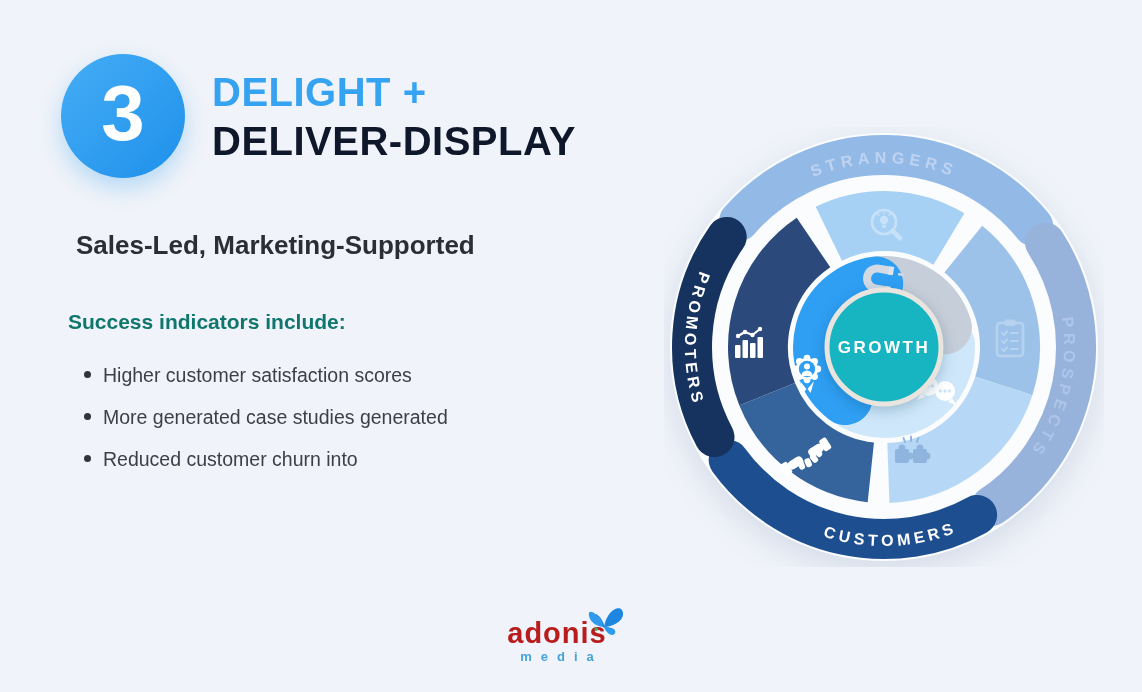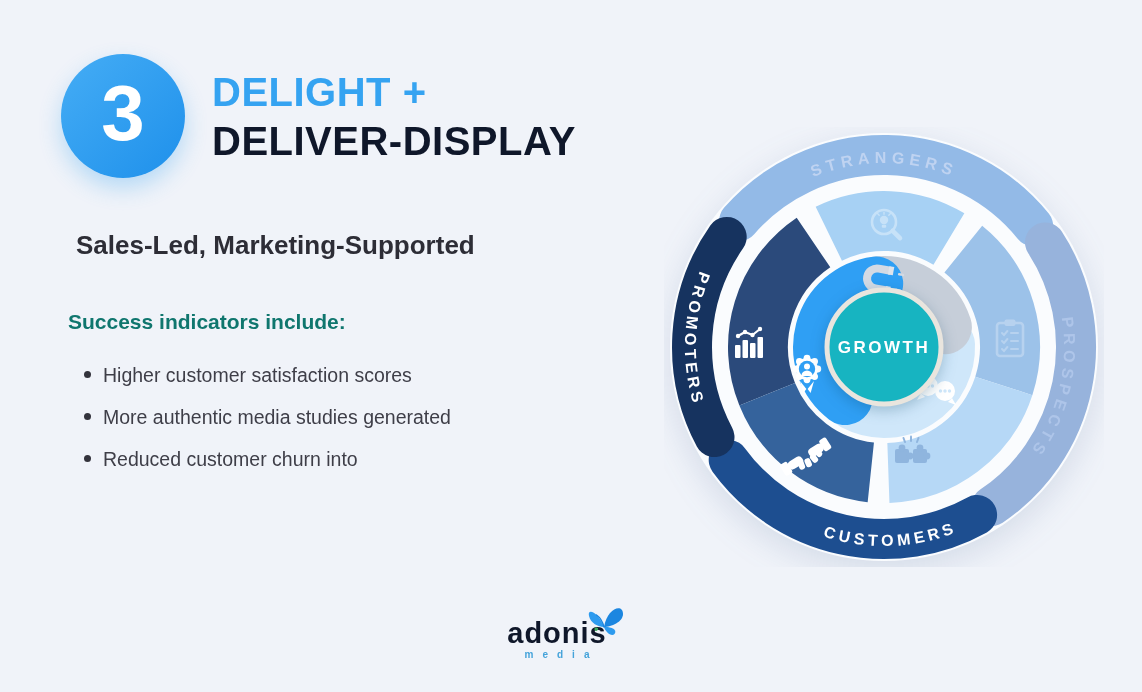--- a/index.html
+++ b/index.html
@@ -25,42 +25,42 @@
 
   
   .flywheel{position:absolute;left:664px;top:127px;}
   .fw-disc{filter:drop-shadow(0 10px 16px rgba(70,100,150,.16));}
   .fw-center{filter:drop-shadow(0 4px 7px rgba(0,60,90,.25));}
   .fw-label{font-weight:700;}
   svg text{font-family:"Liberation Sans","DejaVu Sans",sans-serif;}
 
   
   .logo{position:absolute;left:492px;top:618px;width:130px;text-align:center;}
-  .logo-name{font-size:29px;font-weight:700;color:#0f172a;letter-spacing:1px;line-height:30px;}
-  .logo-sub{font-size:10px;font-weight:700;color:#45A3DA;letter-spacing:9px;text-indent:9px;margin-top:1px;}
+  .logo-name{font-size:29px;font-weight:700;color:#b91c1c;letter-spacing:1px;line-height:30px;}
+  .logo-sub{font-size:13px;font-weight:700;color:#45A3DA;letter-spacing:9px;text-indent:9px;margin-top:1px;}
   .butterfly{position:absolute;right:-6px;top:-17px;}
 </style>
 </head>
 <body>
 
 <div class="canvas">
 
   <div class="step-circle">
     <span>3</span>
   </div>
   <div class="title-block">
     <div class="title-line1">DELIGHT +</div>
     <div class="title-line2">DELIVER-DISPLAY</div>
   </div>
 
   <div class="subtitle">Sales-Led, Marketing-Supported</div>
   <div class="list-heading">Success indicators include:</div>
   <ul class="bullets">
     <li><span>Higher customer satisfaction scores</span></li>
-    <li><span>More authentic media studies generated</span></li>
+    <li><span>More generated case studies generated</span></li>
     <li><span>Reduced customer churn into</span></li>
   </ul>
 
   <svg class="flywheel" width="440" height="440" viewBox="0 0 440 440">
     <defs>
       <path id="tp-strangers" d="M 89.9 89.9 A 184 184 0 0 1 350.1 89.9"></path>
       <path id="tp-prospects" d="M 383.1 143.9 A 180 180 0 0 1 330.8 361.8"></path>
       <path id="tp-customers" d="M 97.5 376.8 A 199 199 0 0 0 353.1 367.9"></path>
       <path id="tp-promoters" d="M 65.3 94.8 A 199 199 0 0 0 55.0 331.3"></path>
     </defs>

